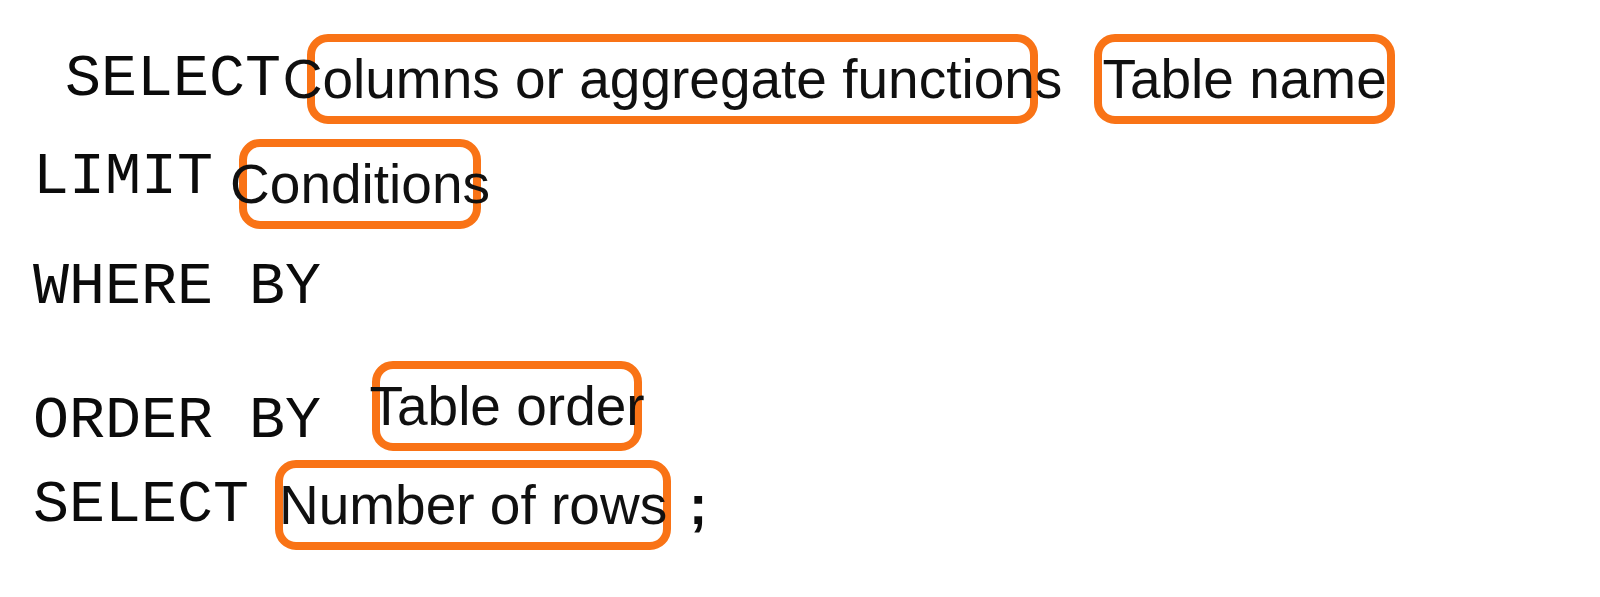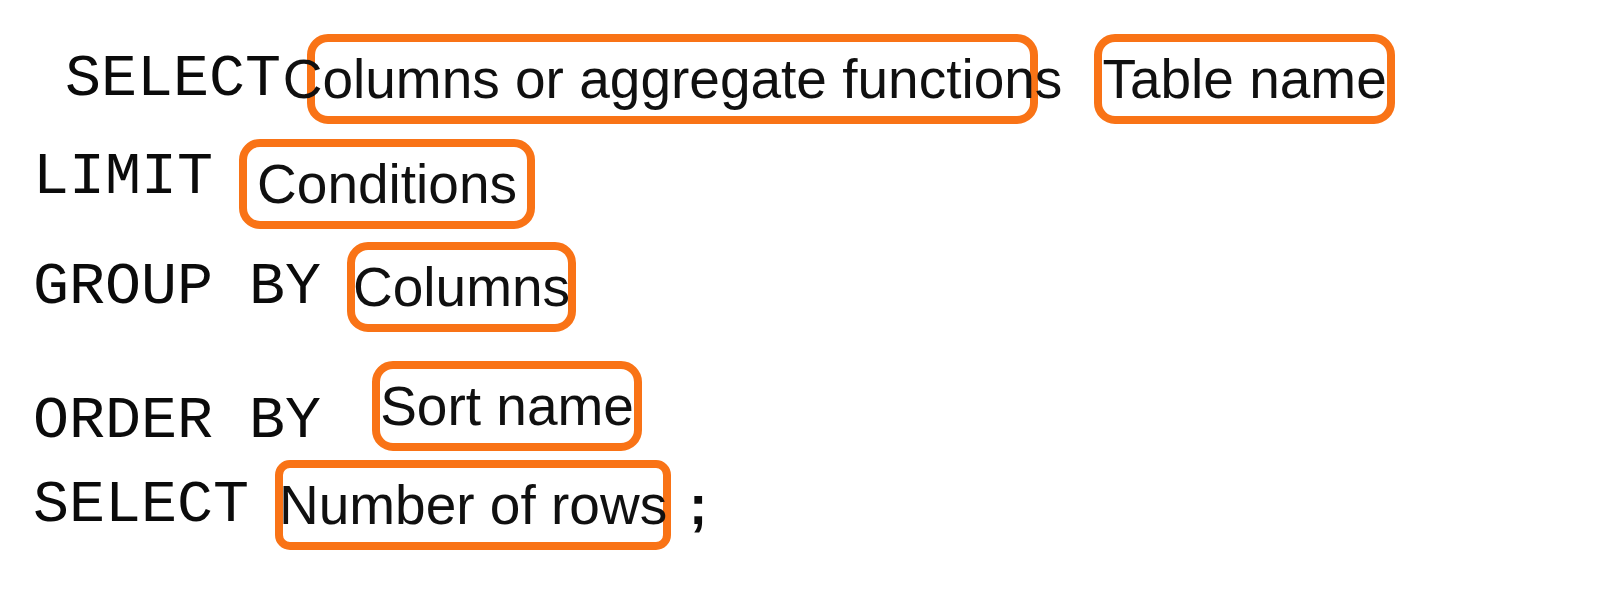--- a/index.html
+++ b/index.html
@@ -77,25 +77,25 @@
     font-family: "Liberation Sans", sans-serif;
     font-size: 55px;
     line-height: 1;
     color: #0b0b0b;
     font-weight: 600;
   }
 
   
   .w-select-cols { width: 731px; }
   .w-table-name  { width: 301px; text-align: center; }
-  .w-conditions  { width: 296px; margin-top: 14px; }
+  .w-conditions  { width: 242px; margin-top: 14px; }
   .w-columns     { width: 229px; }
   .w-column-name { width: 337px; }
   .w-sort-order  { width: 270px; }
-  .w-num-rows    { width: 396px; border-radius: 15px; }
+  .w-num-rows    { width: 396px; }
 </style>
 </head>
 <body>
 
 <div id="canvas">
 
   <div class="query-row row-1">
     <span class="keyword mono">SELECT</span>
     <span class="gap-keyword-slot"></span>
     <span class="slot w-select-cols">Columns or aggregate functions</span>
@@ -104,30 +104,29 @@
     <span class="slot w-table-name">Table name</span>
   </div>
 
   <div class="query-row row-2">
     <span class="keyword mono">LIMIT</span>
     <span class="gap-keyword-slot"></span>
     <span class="slot w-conditions">Conditions</span>
   </div>
 
   <div class="query-row row-3">
-    <span class="keyword mono">GROUP BY</span>
+    <span class="keyword mono">WHERE BY</span>
     <span class="gap-keyword-slot"></span>
-    <span class="slot w-columns">Columns</span>
   </div>
 
   <div class="query-row row-4">
     <span class="keyword mono">ORDER BY</span>
     <span class="gap-keyword-slot"></span>
     <span class="gap-slot-slot"></span>
-    <span class="slot w-sort-order">Sort name</span>
+    <span class="slot w-sort-order">Table order</span>
   </div>
 
   <div class="query-row row-5">
     <span class="keyword mono">SELECT</span>
     <span class="gap-keyword-slot"></span>
     <span class="slot w-num-rows">Number of rows</span>
     <span class="gap-slot-semi"></span>
     <span class="terminator">;</span>
   </div>
 

